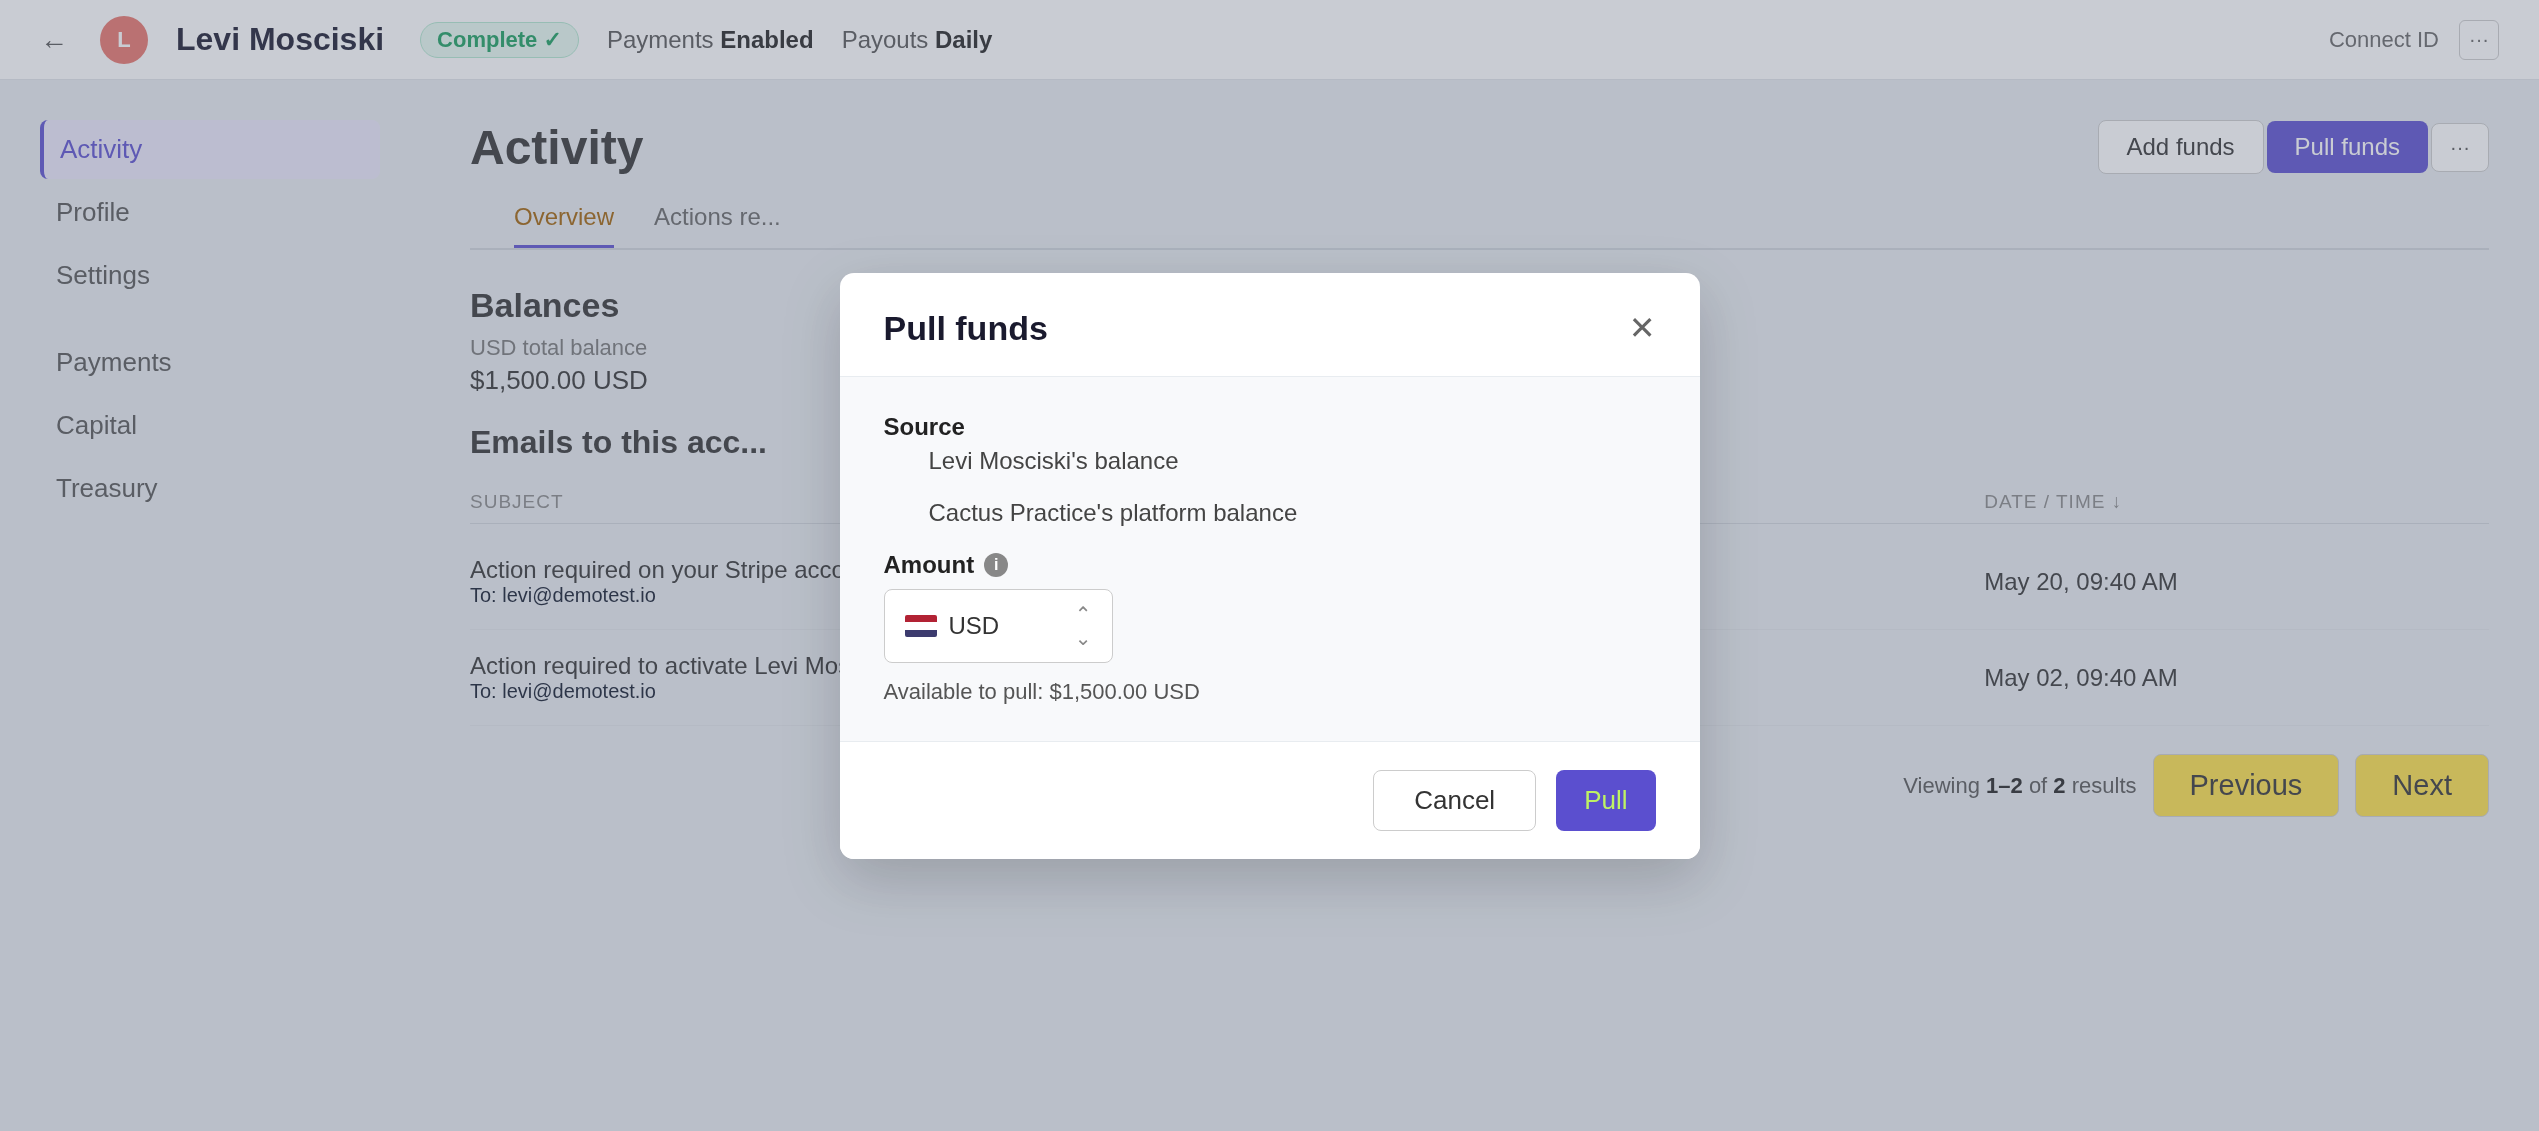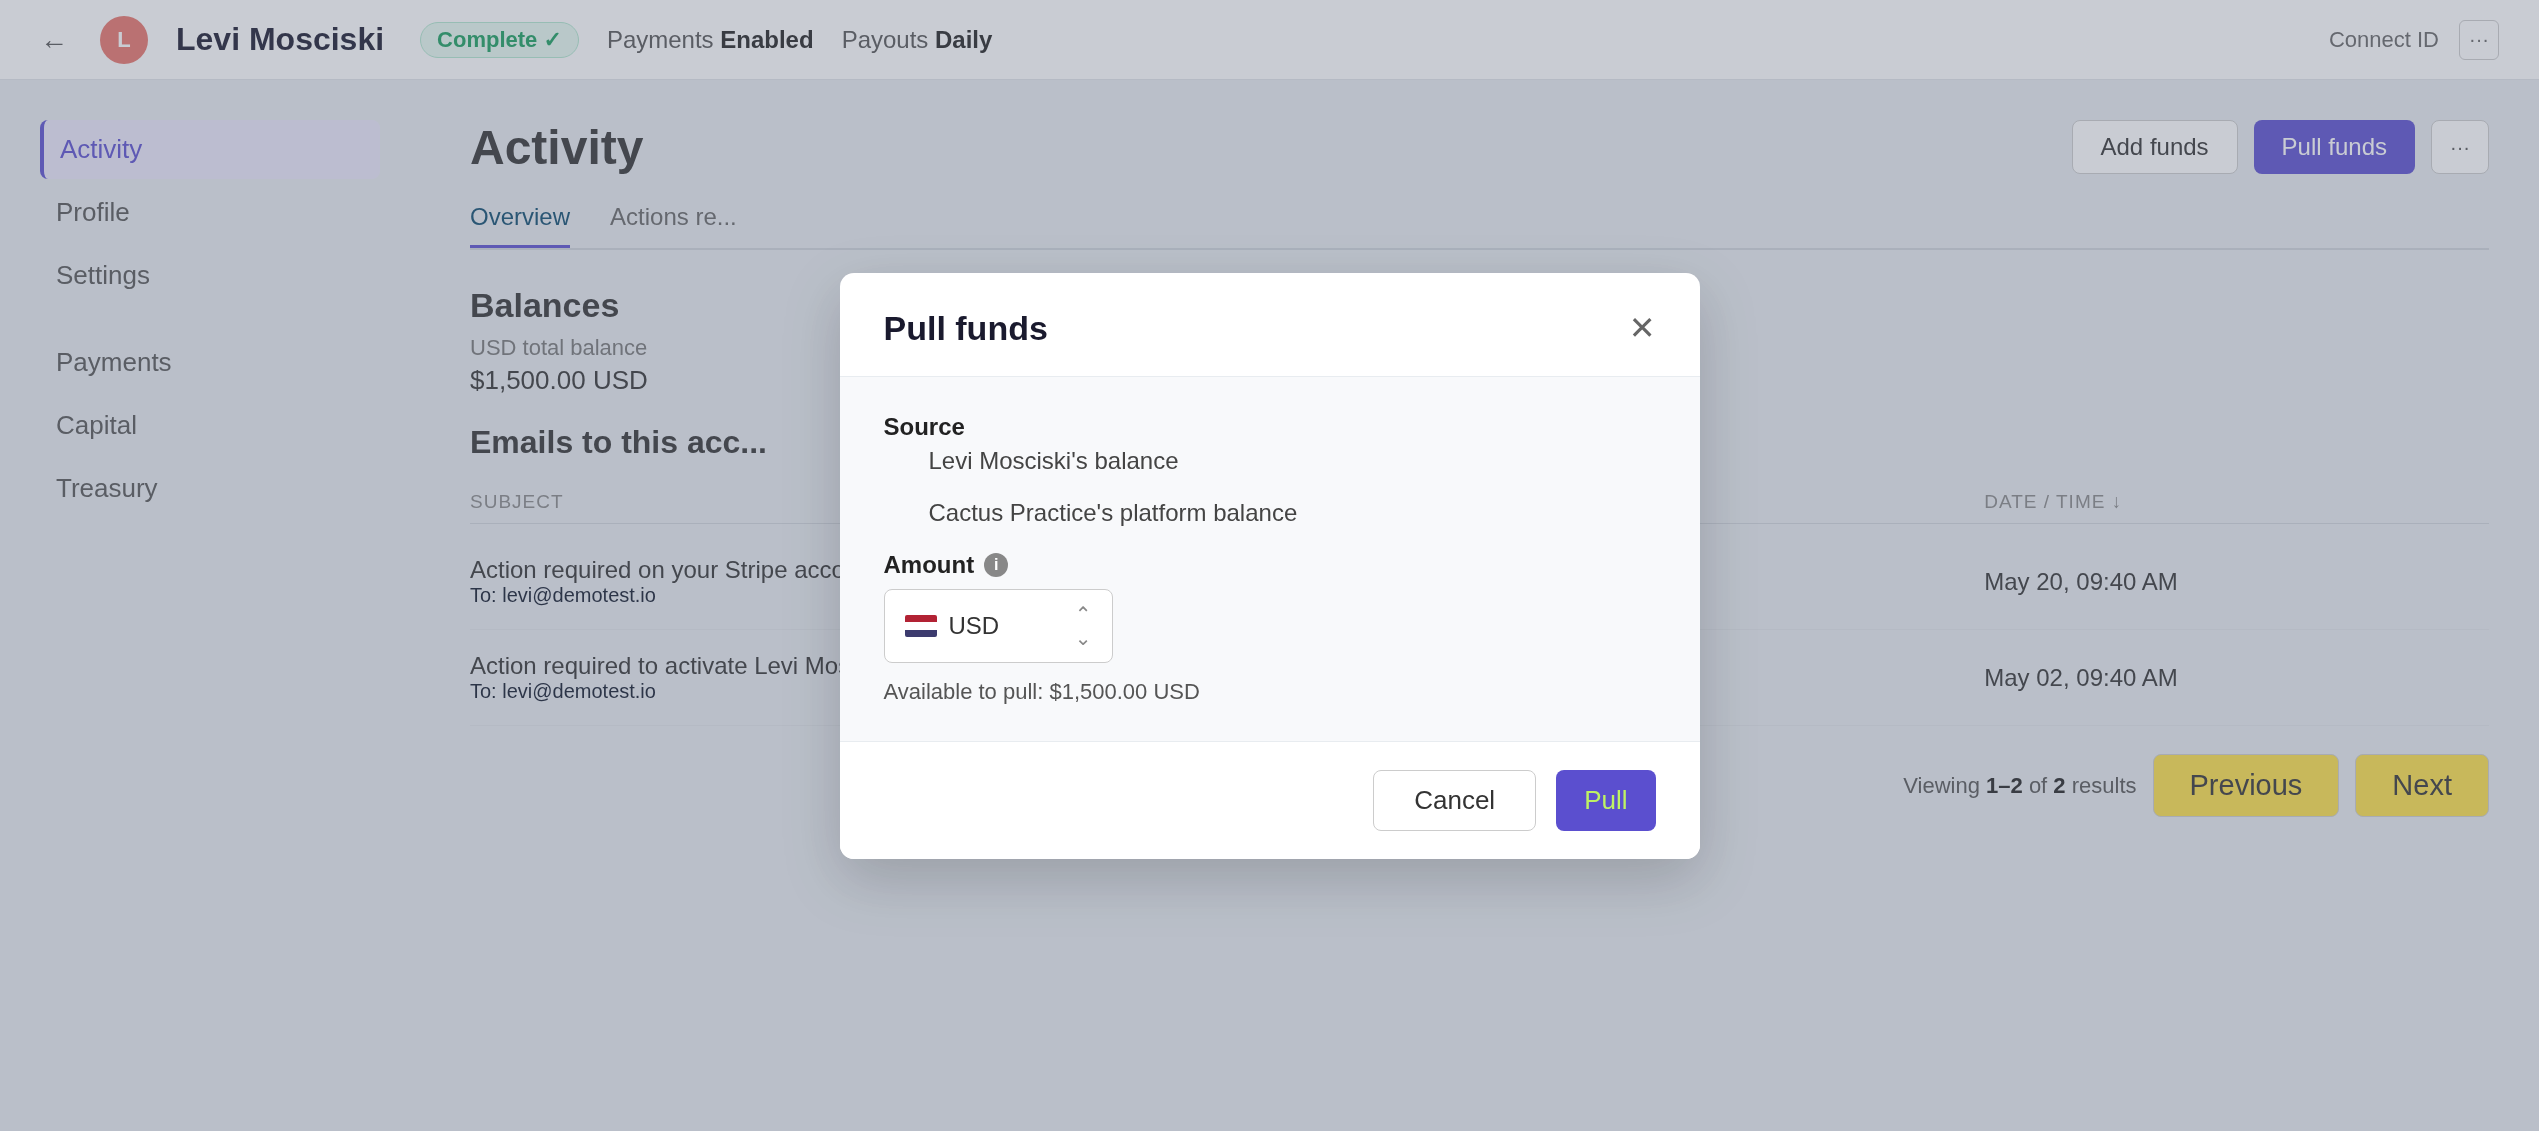--- a/index.html
+++ b/index.html
@@ -142,22 +142,23 @@
       border-bottom: 2px solid #d0d5db;
       margin-bottom: 36px;
     }
     .tab {
       font-size: 24px;
       padding-bottom: 14px;
       cursor: pointer;
       color: #666;
     }
     .tab.active {
-      color: #0c4a6e;
+      color: #a16207;
       border-bottom: 3px solid #5b4fcf;
+      margin-left: 44px;
     }
     .section-title {
       font-size: 34px;
       font-weight: 700;
       color: #333;
       margin-bottom: 10px;
     }
     .section-label {
       font-size: 22px;
       color: #777;
@@ -204,24 +205,25 @@
     .badge-opened {
       background: #e8f8f0;
       color: #1a9e5e;
       border-radius: 6px;
       padding: 4px 16px;
       font-size: 20px;
       display: inline-block;
     }
     .action-buttons {
       display: flex;
-      gap: 16px;
+      gap: 3px;
       position: absolute;
       top: 40px;
       right: 50px;
+      align-items: center;
     }
     .btn-outline {
       background: #fff;
       border: 1px solid #ccc;
       border-radius: 8px;
       padding: 12px 28px;
       font-size: 24px;
       cursor: pointer;
       color: #333;
     }

